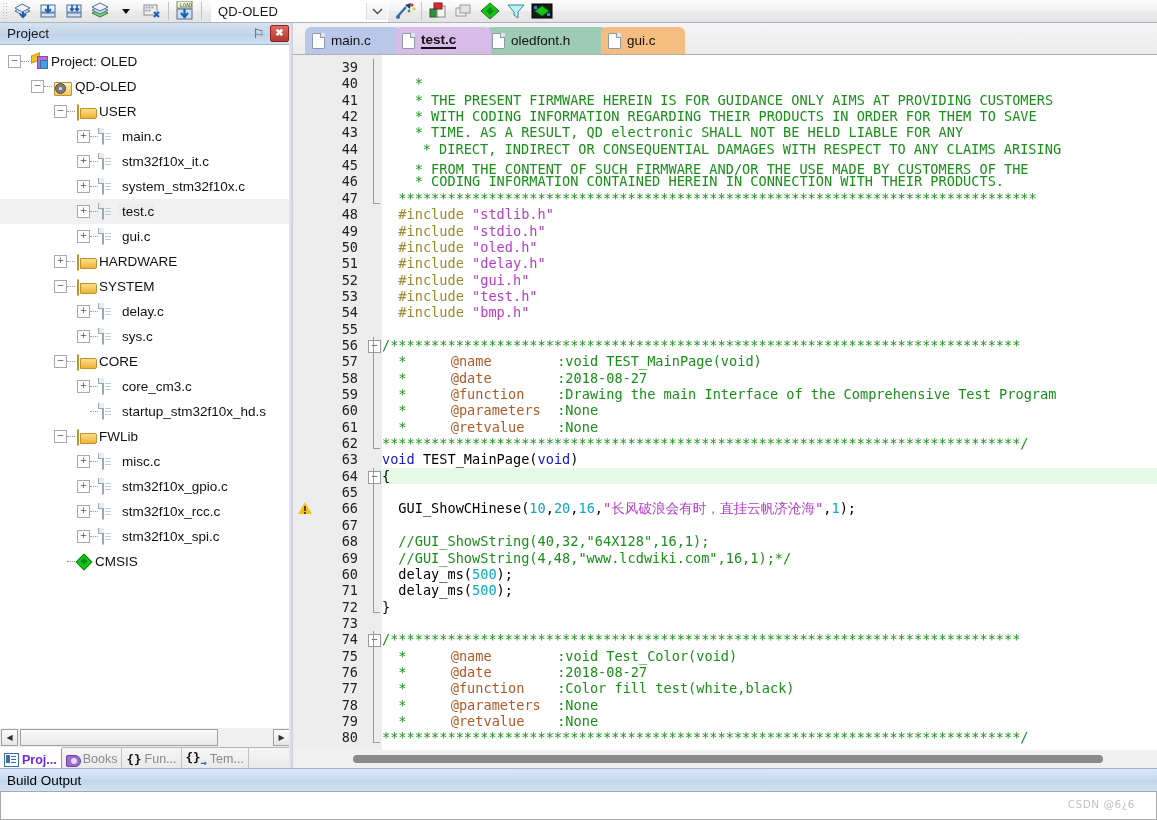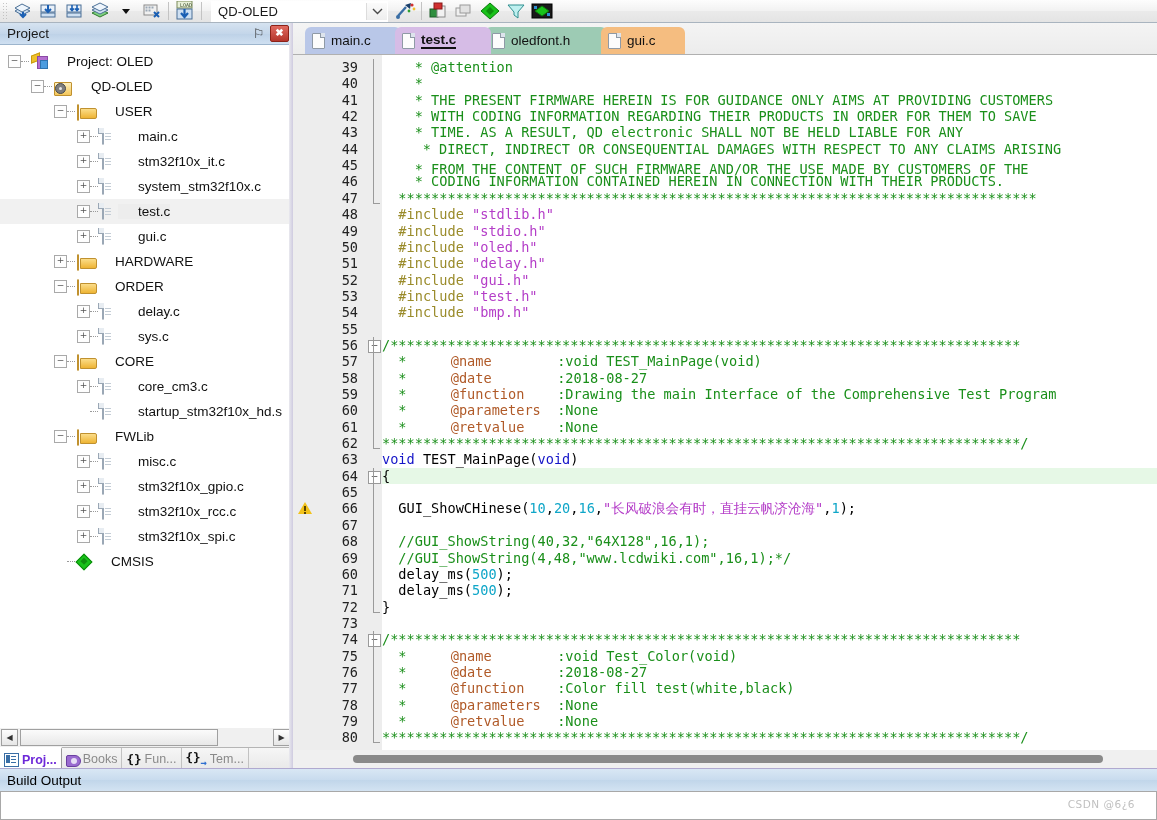--- a/index.html
+++ b/index.html
@@ -54,21 +54,21 @@
     border:1px solid #8c2219;border-radius:2px;
     color:#fff;font-size:10px;font-weight:bold;line-height:14px;text-align:center;
   }
   #tree{
     position:absolute;left:0;top:22px;width:292px;height:683px;
     background:#fff;border-right:1px solid #8a8a8a;
     overflow:hidden;box-sizing:border-box;
     padding-top:4px;
   }
   .node{height:25px;display:flex;align-items:center;position:relative;font-size:13.5px;white-space:nowrap;}
-  .node .lbl{padding-left:20px;color:#111;}
+  .node .lbl{padding-left:4px;color:#111;}
   .node.sel{background:#f1f1f1;}
   .node.sel .lbl{background:#ededed;}
   .exp{width:11px;height:11px;border:1px solid #a9a9a9;background:#fefefe;
     font-size:9px;line-height:9px;text-align:center;color:#555;
     display:inline-block;flex:none;font-family:"DejaVu Sans",sans-serif;}
   .spacer{flex:none;}
   .dash{width:8px;height:1px;border-top:1px dotted #9a9a9a;flex:none;}
   
   .ico{flex:none;width:18px;height:16px;position:relative;margin-left:2px;}
   .ico-folder-open{width:17px;height:13px;position:relative;top:1px;
@@ -413,21 +413,21 @@
         <span class="exp">+</span>
         <span class="dash"></span>
         <span class="ico"><span class="ico-folder-open"></span></span>
         <span class="lbl">HARDWARE</span>
       </div>
       <div class="node">
         <span class="spacer" style="width:54px"></span>
         <span class="exp">−</span>
         <span class="dash"></span>
         <span class="ico"><span class="ico-folder-open"></span></span>
-        <span class="lbl">ORDER</span>
+        <span class="lbl">SYSTEM</span>
       </div>
       <div class="node">
         <span class="spacer" style="width:77px"></span>
         <span class="exp">+</span>
         <span class="dash"></span>
         <span class="ico"><span class="ico-file"></span></span>
         <span class="lbl">delay.c</span>
       </div>
       <div class="node">
         <span class="spacer" style="width:77px"></span>
@@ -611,21 +611,20 @@
         <div class="foldbox" style="top: 415.75px;">−</div>
         <div class="foldend" style="top: 556.55px;"></div>
         <div class="foldbox" style="top: 579.25px;">−</div>
         <div class="foldend" style="top: 687.35px;"></div>
         <div class="foldline" style="top: 4px; height: 144.8px;"></div>
         <div class="foldline" style="top: 281.95px; height: 112.1px;"></div>
         <div class="foldline" style="top: 412.75px; height: 144.8px;"></div>
         <div class="foldline" style="top: 576.25px; height: 112.1px;"></div>
       </div>
     <div id="code">
-        <div class="cl" style="position: absolute; left: 0px; right: 0px; top: 4px;"><span class="cmt">    * @attention</span></div>
         <div class="cl" style="position: absolute; left: 0px; right: 0px; top: 20.35px;"><span class="cmt">    *</span></div>
         <div class="cl" style="position: absolute; left: 0px; right: 0px; top: 36.7px;"><span class="cmt">    * THE PRESENT FIRMWARE HEREIN IS FOR GUIDANCE ONLY AIMS AT PROVIDING CUSTOMERS</span></div>
         <div class="cl" style="position: absolute; left: 0px; right: 0px; top: 53.05px;"><span class="cmt">    * WITH CODING INFORMATION REGARDING THEIR PRODUCTS IN ORDER FOR THEM TO SAVE</span></div>
         <div class="cl" style="position: absolute; left: 0px; right: 0px; top: 69.4px;"><span class="cmt">    * TIME. AS A RESULT, QD electronic SHALL NOT BE HELD LIABLE FOR ANY</span></div>
         <div class="cl" style="position: absolute; left: 0px; right: 0px; top: 85.75px; padding-left: 8px;"><span class="cmt">    * DIRECT, INDIRECT OR CONSEQUENTIAL DAMAGES WITH RESPECT TO ANY CLAIMS ARISING</span></div>
         <div class="cl" style="position: absolute; left: 0px; right: 0px; top: 106px;"><span class="cmt">    * FROM THE CONTENT OF SUCH FIRMWARE AND/OR THE USE MADE BY CUSTOMERS OF THE</span></div>
         <div class="cl" style="position: absolute; left: 0px; right: 0px; top: 118.45px;"><span class="cmt">    * CODING INFORMATION CONTAINED HEREIN IN CONNECTION WITH THEIR PRODUCTS.</span></div>
         <div class="cl" style="position: absolute; left: 0px; right: 0px; top: 134.8px;"><span class="cmt">  ******************************************************************************</span></div>
         <div class="cl" style="position: absolute; left: 0px; right: 0px; top: 151.15px;"><span class="pre">  #include </span><span class="str">"stdlib.h"</span></div>
         <div class="cl" style="position: absolute; left: 0px; right: 0px; top: 167.5px;"><span class="pre">  #include </span><span class="str">"stdio.h"</span></div>

